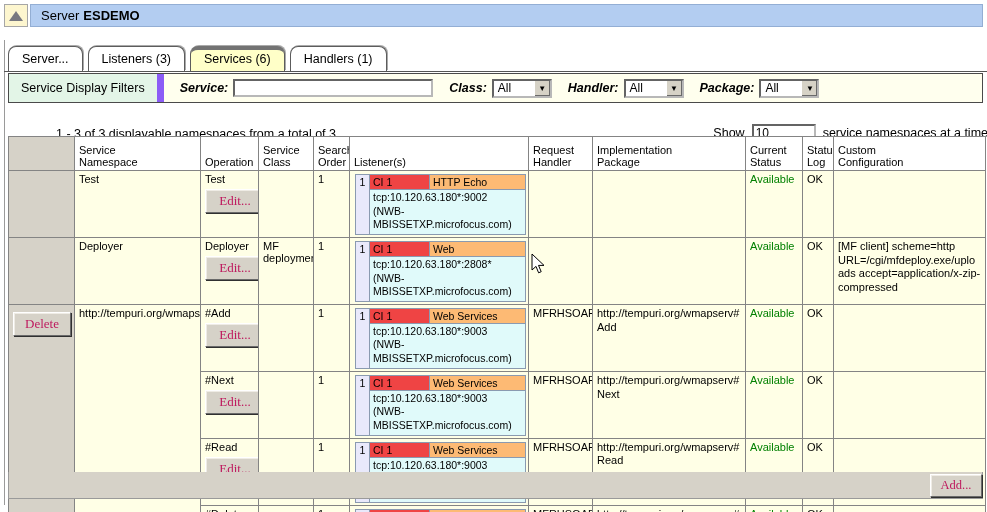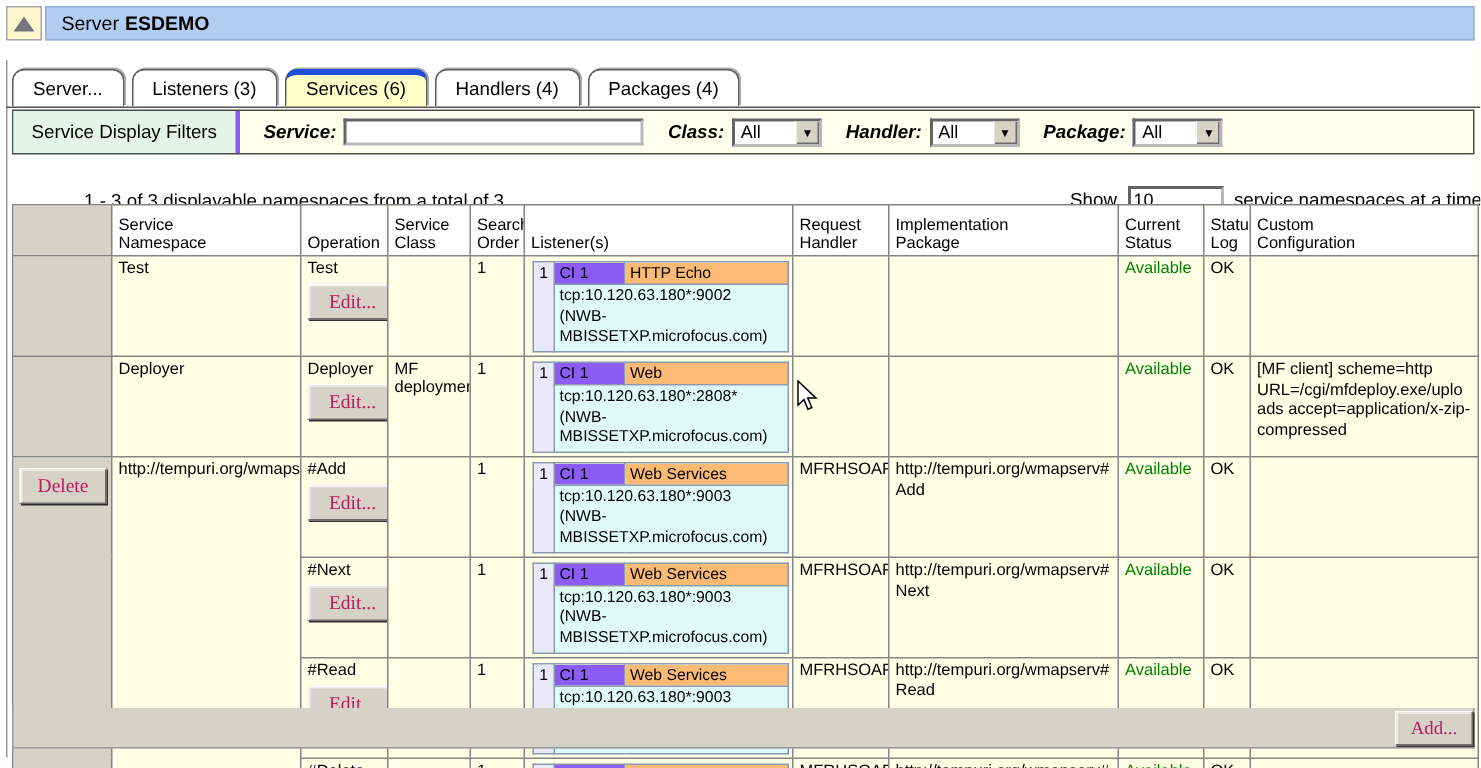--- a/index.html
+++ b/index.html
@@ -19,27 +19,27 @@
   .titlebar-blue b { margin-left: 4px; }
 
   
   .pageframe { position: absolute; left: 4px; top: 40px; width: 1px; height: 465px; background: #9a9a9a; }
 
   
   .tabs { position: absolute; left: 8px; top: 44px; height: 27px; display: flex; align-items: flex-end; }
   .tab { background: #fff; border: 1px solid #5c5c5c; border-bottom: none;
          border-radius: 8px 8px 0 0; padding: 5px 13px 5px; margin-right: 5px;
          font-size: 12.5px; box-shadow: 1px -1px 0 #aaa; cursor: default; }
-  .tab.active { background: #ffffc8; border-top: 4px solid #1d4ed8; padding-top: 2px; }
+  .tab.active { background: #ffffc8; border-top: 4px solid #737373; padding-top: 2px; }
   .tabline { position: absolute; left: 4px; top: 71px; width: 983px; height: 1px; background: #555; }
 
   
   .filterbar { position: absolute; left: 8px; top: 73px; width: 975px; height: 30px;
                background: #ffffee; border: 1px solid #4a4a4a; display: flex; align-items: center; }
-  .filter-title { height: 100%; background: #e3f5e7; border-right: 3px solid #8b5cf6;
+  .filter-title { height: 100%; background: #e3f5e7; border-right: 7px solid #8b5cf6;
                   display: flex; align-items: center; padding: 0 12px; font-size: 12.5px; }
   .flabel { font-weight: bold; font-size: 12.5px; margin-left: 16px; margin-right: 5px; white-space: nowrap; font-style: italic; }
   .ftext { width: 200px; height: 18px; border: 2px inset #b8b8b8; background: #fff;
            font: 12px "Liberation Sans", sans-serif; padding: 0 2px; }
   .fsel { display: inline-flex; align-items: center; border: 2px inset #b8b8b8; background: #fff;
           height: 19px; width: 60px; position: relative; font-size: 12px; padding-left: 4px; cursor: default; }
   .fsel .dd { position: absolute; right: 0; top: 0; bottom: 0; width: 16px; background: #d6d2c6;
               border-left: 1px solid #fff; box-shadow: inset -1px -1px 0 #6a6a6a;
               display: flex; align-items: center; justify-content: center; font-size: 8px; color: #000; }
 
@@ -72,21 +72,21 @@
          border: 1px solid #6a6a6a; border-top-color: #fff; border-left-color: #fff;
          box-shadow: 1px 1px 0 #303030, inset 1px 1px 0 #efece5; cursor: default; }
   .edit-btn { display: block; margin-top: 4px; min-width: 60px; padding: 3px 6px; font-size: 13px; }
   .delete-btn { margin: 3px 1px; min-width: 58px; padding: 3px 6px; font-size: 13px; }
   .add-btn { min-width: 52px; padding: 3px 8px; font-size: 12.5px; }
 
   
   .lbox { border-collapse: collapse; margin: 1px 0 0 1px; width: 171px; font-size: 10.5px; }
   .lbox td { border: 1px solid #8a9ab0; padding: 1px 3px; vertical-align: top; }
   .lnum { width: 14px; background: #e9e9fb; text-align: center; }
-  .lconv { width: 47px; background: #8b5cf6; }
+  .lconv { width: 60px; background: #ef4444; }
   .lname { background: #fdba74; }
   .laddr { background: #e0fafa; line-height: 1.3; padding: 1px 2px 2px 3px !important; margin-top: 48px; }
 
   
   .footer { position: absolute; left: 8px; top: 472px; width: 975px; height: 27px; background: #d6d2c8;
             border: 1px solid #9a9a9a; border-top: none; display: flex; align-items: center; padding-left: 5px; justify-content: flex-end; }
 
   
   .cursor { position: absolute; left: 531px; top: 253px; z-index: 50; pointer-events: none; }
 </style>
@@ -101,22 +101,21 @@
   <div class="titlebar-blue">
     <span>Server</span><b>ESDEMO</b>
   </div>
 
   <div class="pageframe"></div>
 
   <div class="tabs">
     <div class="tab">Server...</div>
     <div class="tab">Listeners (3)</div>
     <div class="tab active">Services (6)</div>
-    <div class="tab">Handlers (4)</div>
-    <div class="tab">Packages (4)</div>
+    <div class="tab">Handlers (1)</div>
   </div>
   <div class="tabline"></div>
 
   <div class="filterbar">
     <div class="filter-title">Service Display Filters</div>
     <span class="flabel">Service:</span>
     <input class="ftext" type="text" value="" style="">
     <span class="flabel">Class:</span>
     <span class="fsel">
       <span>All</span>

